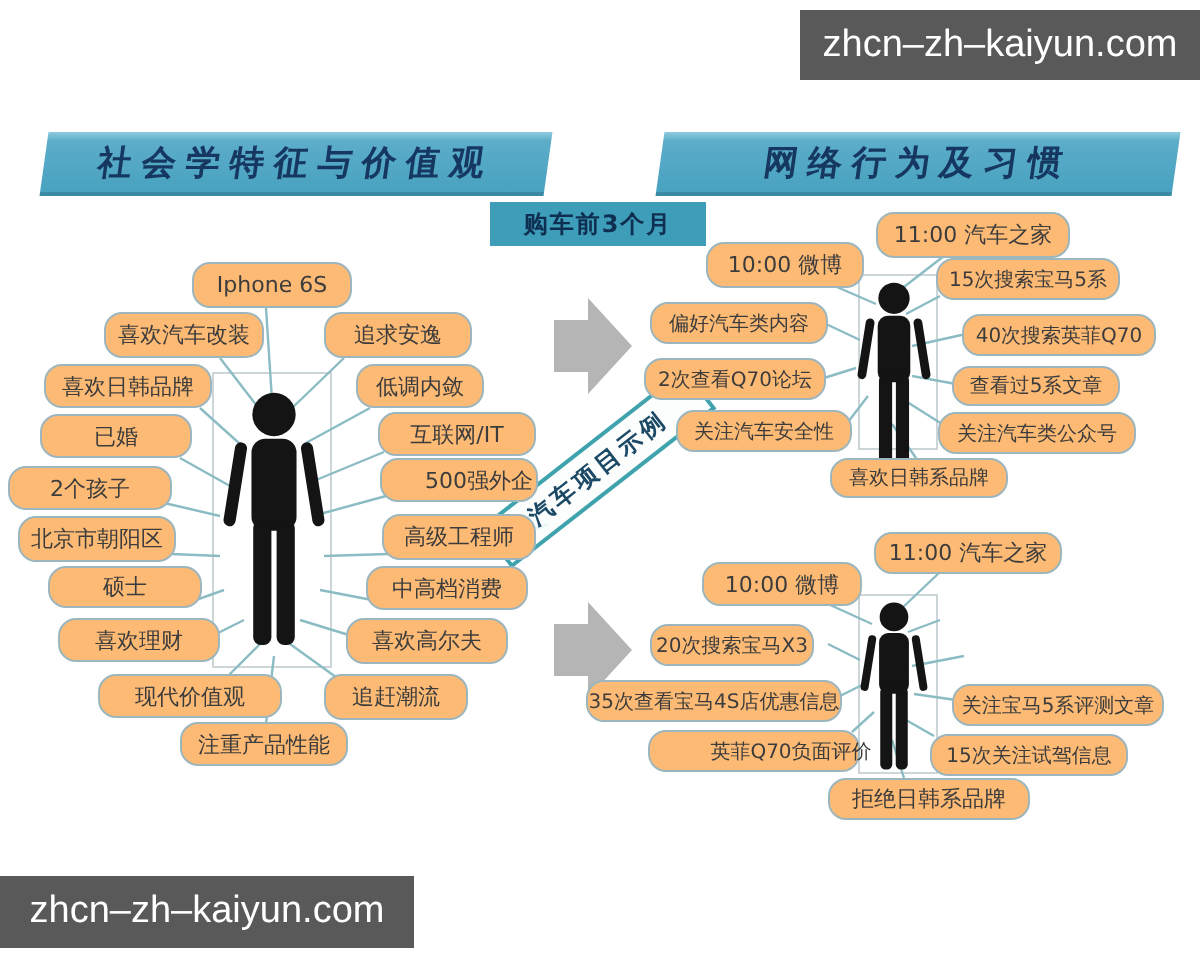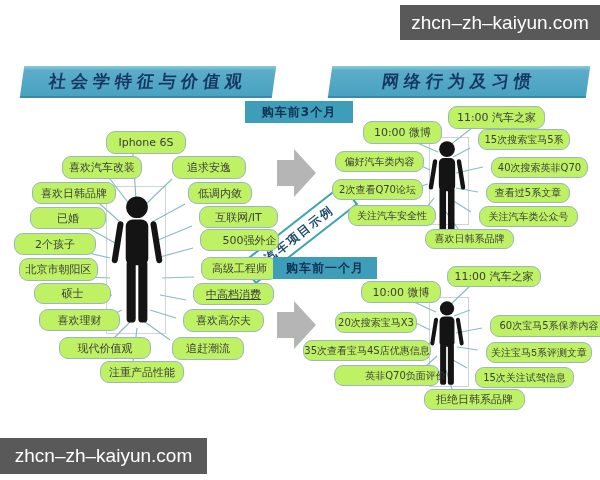--- a/index.html
+++ b/index.html
@@ -1,22 +1,22 @@
 <!DOCTYPE html>
 <html><head>
 <meta charset="utf-8">
 <style>
   html,body{margin:0;padding:0;background:#fff;font-family:"DejaVu Sans","Liberation Sans",sans-serif;}
   .stage{position:relative;width:600px;height:480px;background:#ffffff;overflow:hidden;outline:1px solid #ececec;}
   svg.connectors{position:absolute;left:0;top:0;z-index:1;}
   .backdrop{position:absolute;border:1px solid #ccd6d9;background:transparent;z-index:0;}
   .figure{position:absolute;z-index:2;}
-  .bubble{position:absolute;z-index:3;background:#bef264;border:1.5px solid #9db6bd;border-radius:9px;
+  .bubble{position:absolute;z-index:3;background:#fdba74;border:1.5px solid #9db6bd;border-radius:9px;
           display:flex;align-items:center;justify-content:center;font-size:11px;color:#3c3c3c;
-          padding:1px 4px;box-sizing:border-box;white-space:nowrap;margin-left:10px;}
+          padding:1px 4px;box-sizing:border-box;white-space:nowrap;}
   .bubble.sm{font-size:10px;}
   .header{position:absolute;z-index:4;height:30px;transform:skewX(-8deg);
           background:linear-gradient(to bottom,#8ecbdd 0%,#5cadc9 15%,#48a2c0 100%);
           color:#16375f;font-weight:bold;font-size:17px;letter-spacing:5px;
           display:flex;align-items:center;justify-content:center;border-bottom:2px solid #3a8aa6;}
   .period{position:absolute;z-index:4;height:22px;background:#3e9db8;color:#0f2f52;font-weight:bold;
           font-size:12px;display:flex;align-items:center;justify-content:center;letter-spacing:1px;}
   .project{position:absolute;z-index:1;width:126px;height:22px;transform:rotate(-38deg);
            border:2px solid #3fa3ae;background:rgba(252,254,254,0.92);color:#1c4a66;font-weight:bold;
            font-size:12px;letter-spacing:2px;display:flex;align-items:center;justify-content:center;}
@@ -72,21 +72,20 @@
     </g>
     <line x1="248" y1="272" x2="274" y2="262" stroke="#3fa3ae" stroke-width="2"></line>
     <polygon points="277,160 294,160 294,149 316,173 294,197 294,186 277,186" fill="#b5b5b5"></polygon>
     <polygon points="277,312 294,312 294,301 316,325 294,349 294,338 277,338" fill="#b5b5b5"></polygon>
   </svg>
 
   <div class="header" style="left:22px;top:66px;width:252px;">社会学特征与价值观</div>
   <div class="header" style="left:330px;top:66px;width:258px;">网络行为及习惯</div>
 
   <div class="period" style="left:245px;top:101px;width:108px;">购车前3个月</div>
-  <div class="period" style="left:273px;top:257px;width:104px;">购车前一个月</div>
 
   <div class="project" style="left:234px;top:221px;">汽车项目示例</div>
 
   <div class="backdrop" style="left:106px;top:186px;width:58px;height:146px;"></div>
   <div class="backdrop" style="left:429px;top:137px;width:38px;height:86px;"></div>
   <div class="backdrop" style="left:429px;top:297px;width:38px;height:88px;"></div>
 
   <svg class="figure" style="left:109px;top:196px;" width="56" height="130" viewBox="0 0 60 150">
     <g class="person">
       <circle cx="30" cy="13" r="12.5"></circle>
@@ -123,44 +122,43 @@
   <div class="bubble" style="left:52px;top:156px;width:80px;height:23px;">喜欢汽车改装</div>
   <div class="bubble" style="left:22px;top:182px;width:84px;height:22px;">喜欢日韩品牌</div>
   <div class="bubble" style="left:178px;top:182px;width:64px;height:22px;">低调内敛</div>
   <div class="bubble" style="left:20px;top:207px;width:76px;height:22px;">已婚</div>
   <div class="bubble" style="left:189px;top:206px;width:79px;height:22px;">互联网/IT</div>
   <div class="bubble" style="left:4px;top:233px;width:82px;height:22px;">2个孩子</div>
   <div class="bubble" style="left:190px;top:229px;width:79px;height:22px;padding-left:24px;">500强外企</div>
   <div class="bubble" style="left:9px;top:258px;width:79px;height:23px;">北京市朝阳区</div>
   <div class="bubble" style="left:191px;top:257px;width:77px;height:23px;">高级工程师</div>
   <div class="bubble" style="left:24px;top:283px;width:77px;height:21px;">硕士</div>
-  <div class="bubble" style="left:183px;top:283px;width:81px;height:22px;text-decoration:underline;">中高档消费</div>
+  <div class="bubble" style="left:183px;top:283px;width:81px;height:22px;">中高档消费</div>
   <div class="bubble" style="left:29px;top:309px;width:81px;height:22px;">喜欢理财</div>
-  <div class="bubble" style="left:173px;top:309px;width:81px;height:23px;border-radius:10px;">喜欢高尔夫</div>
+  <div class="bubble" style="left:173px;top:309px;width:81px;height:23px;">喜欢高尔夫</div>
   <div class="bubble" style="left:49px;top:337px;width:92px;height:22px;text-align:center;">现代价值观</div>
   <div class="bubble" style="left:162px;top:337px;width:72px;height:23px;">追赶潮流</div>
   <div class="bubble" style="left:90px;top:361px;width:84px;height:22px;">注重产品性能</div>
 
   <div class="bubble" style="left:353px;top:121px;width:79px;height:23px;">10:00 微博</div>
   <div class="bubble" style="left:438px;top:106px;width:97px;height:23px;">11:00 汽车之家</div>
   <div class="bubble sm" style="left:468px;top:129px;width:92px;height:21px;">15次搜索宝马5系</div>
   <div class="bubble sm" style="left:325px;top:151px;width:89px;height:21px;">偏好汽车类内容</div>
   <div class="bubble sm" style="left:481px;top:157px;width:97px;height:21px;">40次搜索英菲Q70</div>
   <div class="bubble sm" style="left:322px;top:179px;width:91px;height:21px;">2次查看Q70论坛</div>
   <div class="bubble sm" style="left:476px;top:183px;width:84px;height:20px;">查看过5系文章</div>
   <div class="bubble sm" style="left:338px;top:205px;width:88px;height:21px;">关注汽车安全性</div>
   <div class="bubble sm" style="left:469px;top:206px;width:99px;height:21px;">关注汽车类公众号</div>
   <div class="bubble sm" style="left:415px;top:229px;width:89px;height:20px;">喜欢日韩系品牌</div>
 
   <div class="bubble" style="left:351px;top:281px;width:80px;height:22px;">10:00 微博</div>
   <div class="bubble" style="left:437px;top:266px;width:94px;height:21px;">11:00 汽车之家</div>
   <div class="bubble sm" style="left:325px;top:312px;width:82px;height:21px;">20次搜索宝马X3</div>
-  <div class="bubble sm" style="left:480px;top:315px;width:118px;height:22px;">60次宝马5系保养内容</div>
   <div class="bubble sm" style="left:293px;top:340px;width:128px;height:21px;">35次查看宝马4S店优惠信息</div>
-  <div class="bubble sm" style="left:476px;top:342px;width:106px;height:21px;font-family:Liberation Mono, monospace;">关注宝马5系评测文章</div>
+  <div class="bubble sm" style="left:476px;top:342px;width:106px;height:21px;">关注宝马5系评测文章</div>
   <div class="bubble sm" style="left:324px;top:365px;width:106px;height:21px;padding-left:41px;">英菲Q70负面评价</div>
   <div class="bubble sm" style="left:465px;top:367px;width:99px;height:21px;">15次关注试驾信息</div>
   <div class="bubble" style="left:414px;top:389px;width:101px;height:21px;">拒绝日韩系品牌</div>
 
   <div class="wm" style="left:400px;top:5px;width:200px;height:35px;">zhcn–zh–kaiyun.com</div>
   <div class="wm" style="left:0px;top:438px;width:207px;height:36px;">zhcn–zh–kaiyun.com</div>
 
 </div>
 
 </body></html>

